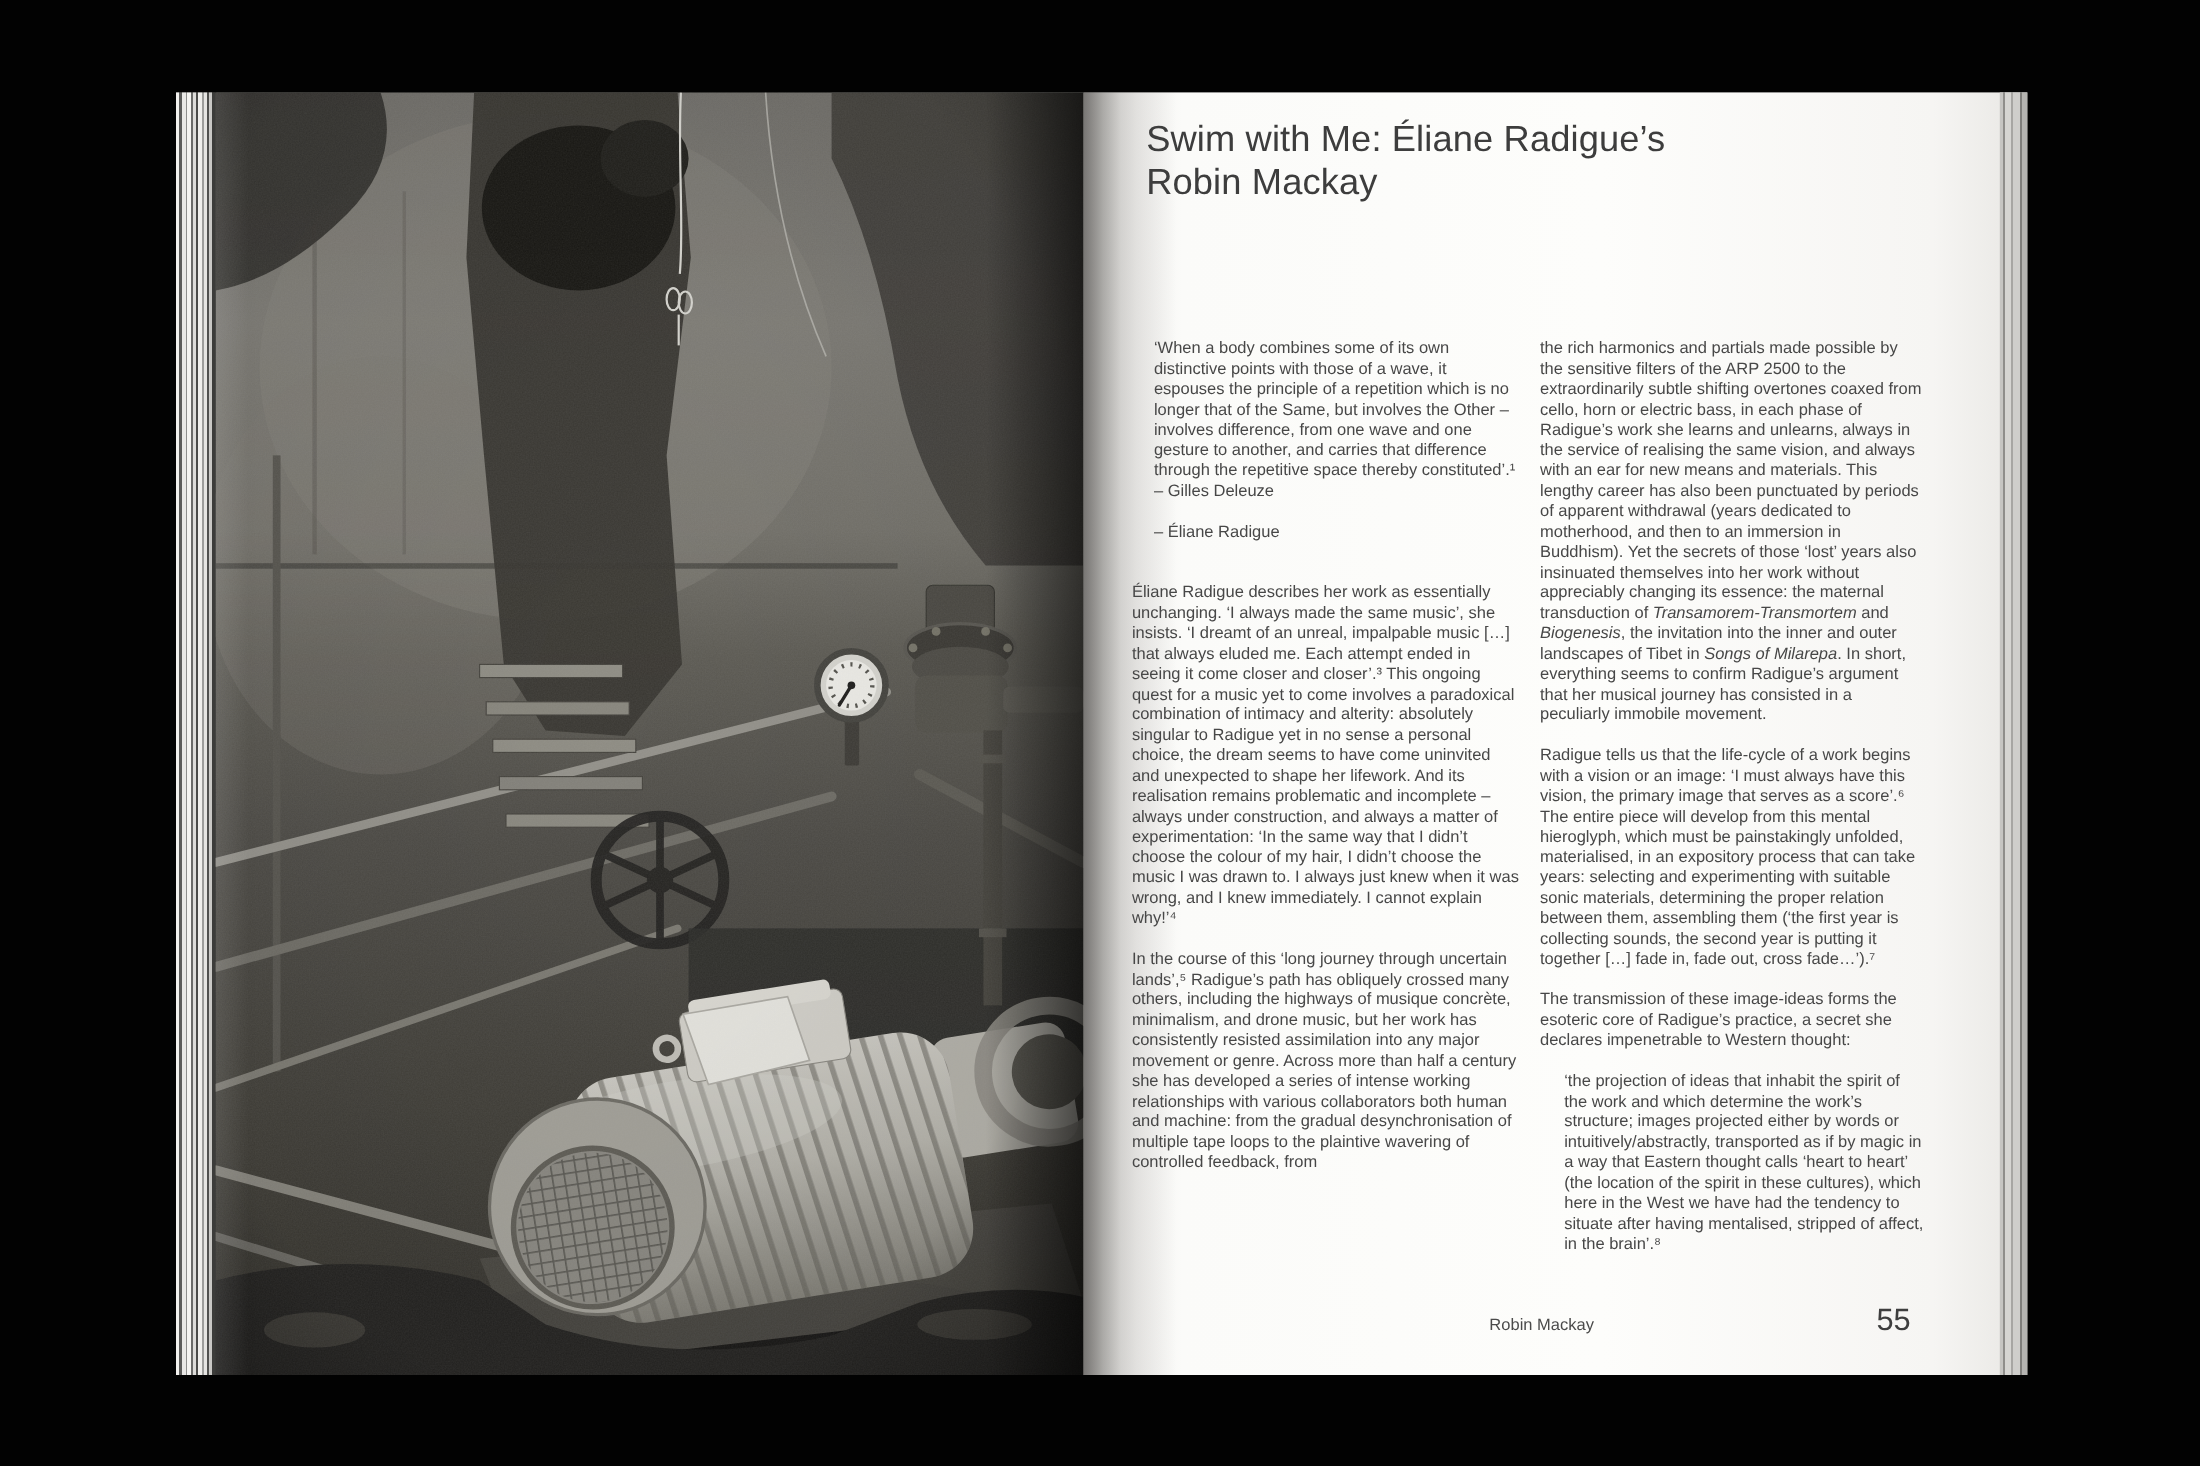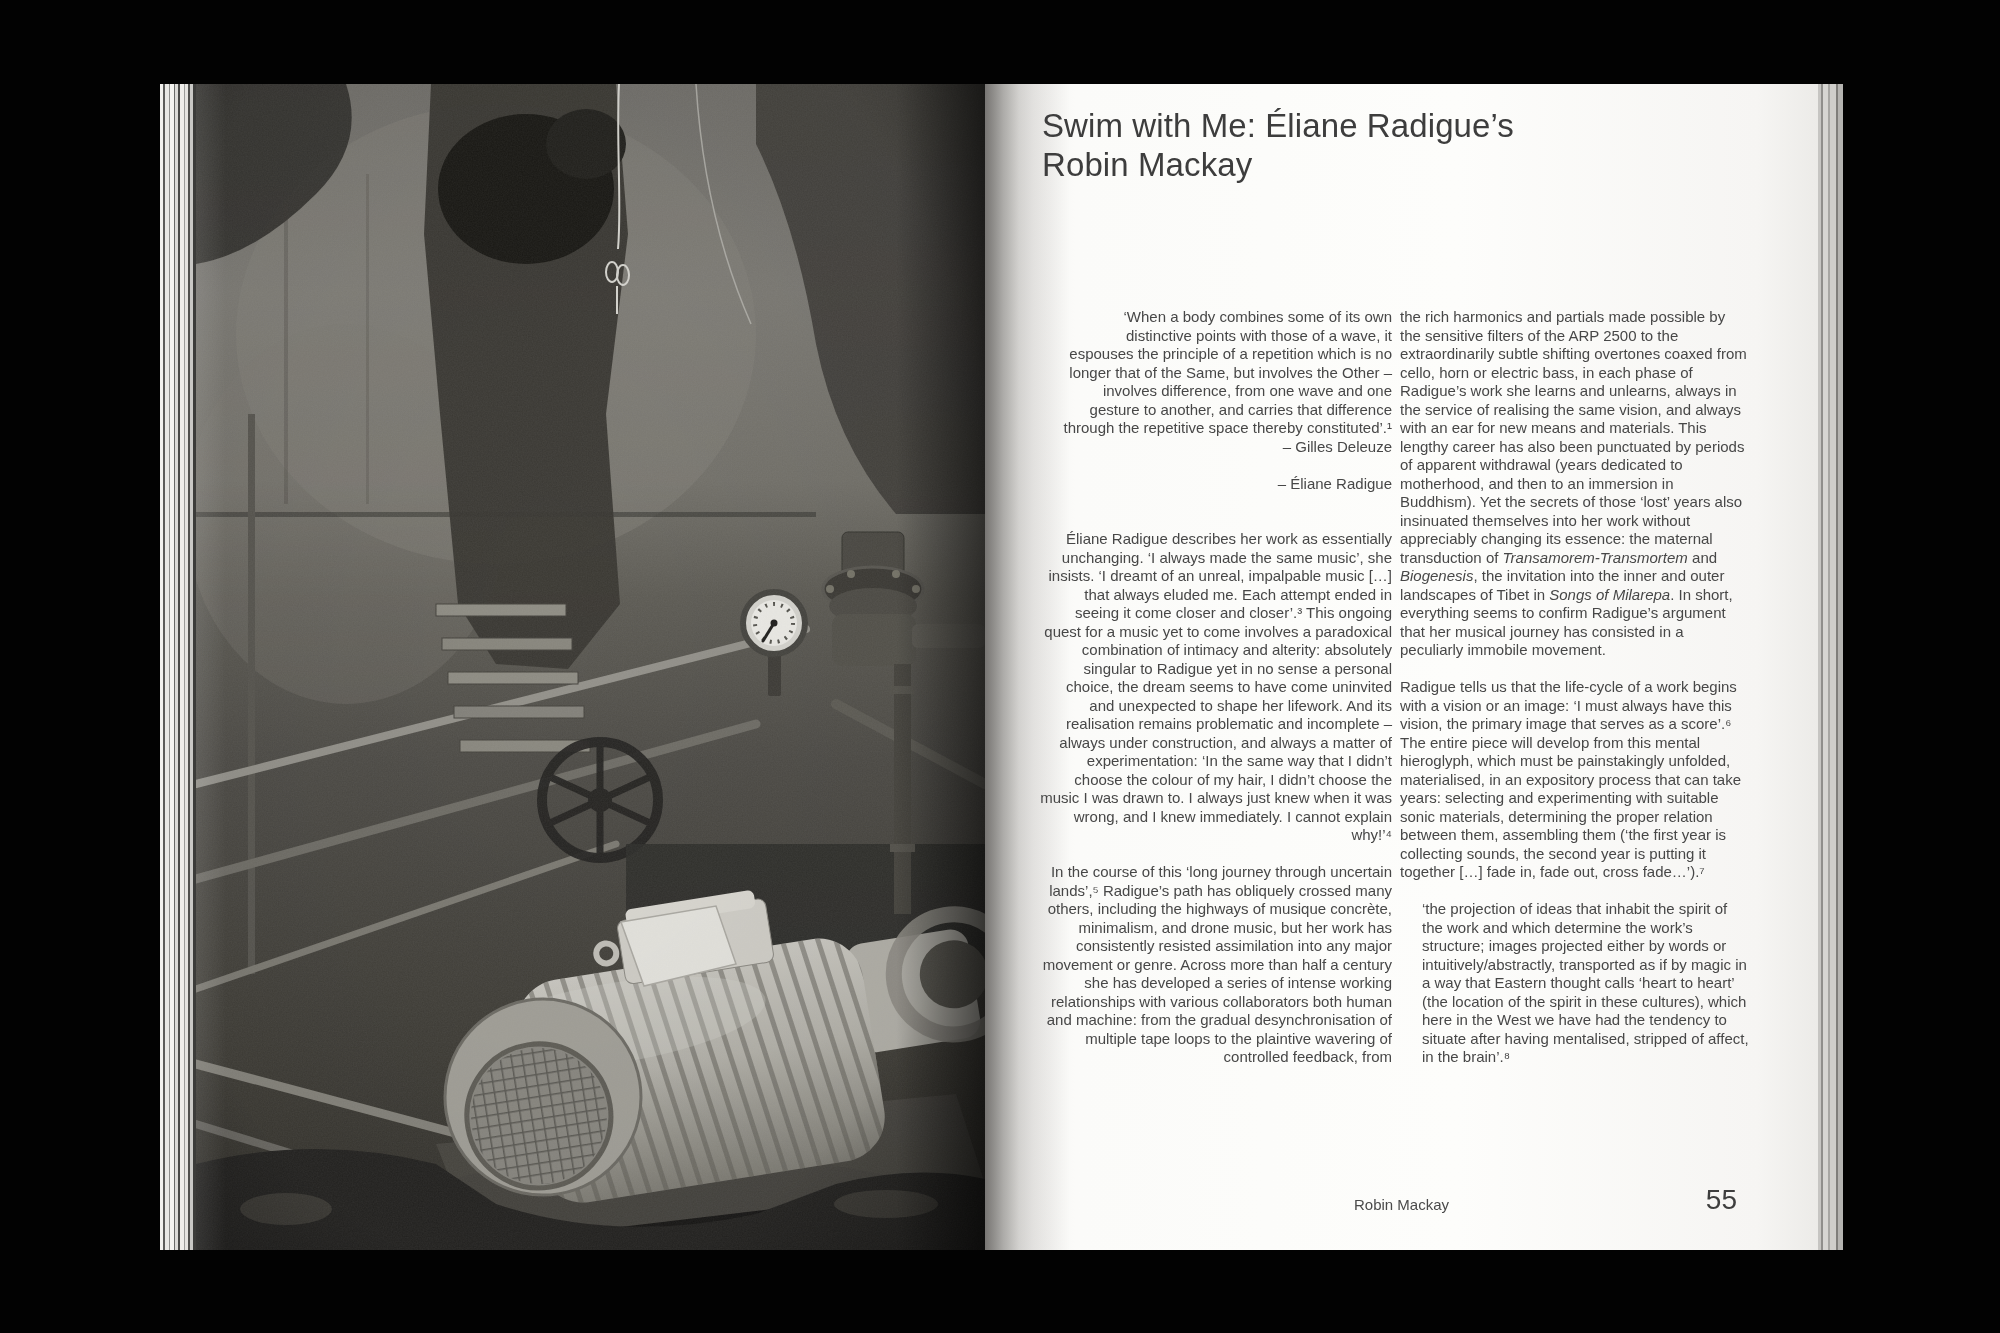--- a/index.html
+++ b/index.html
@@ -19,21 +19,21 @@
     background:linear-gradient(90deg,#b9b7b4 0,#dddcd9 18px,#f3f2f0 48px,#fbfbf9 90px,#fdfdfb 55%,#f6f5f3 90%,#ecebe8 97%,#e0dfdc 100%);}
   .gutter-shade{position:absolute;left:0;top:0;bottom:0;width:85px;pointer-events:none;
     background:linear-gradient(90deg,rgba(40,38,36,.45),rgba(110,108,105,.18) 40%,rgba(255,255,255,0));}
   .edges-right{position:absolute;right:0;top:0;bottom:0;width:25px;
     background:linear-gradient(90deg,#c6c5c2 0 3px,#8f8e8b 3px 5px,#d6d5d2 5px 10px,#a7a6a3 10px 12px,
       #cfcecb 12px 18px,#7f7e7b 18px 20px,#b5b4b1 20px 25px);}
   .title{position:absolute;left:57px;top:22px;margin:0;font-size:33px;line-height:39px;
     font-weight:400;color:#3d3d3d;letter-spacing:.1px;}
   .title span{display:block;}
   .col{position:absolute;top:224px;font-size:15px;line-height:18.5px;color:#474747;}
-  .col-1{left:55px;width:352px;text-align:right;}
+  .col-1{left:44px;width:352px;}
   .col-2{left:415px;width:350px;}
   .col p{margin:0 0 18.5px;}
   .col p.quote{padding-left:20px;margin-bottom:0;}
   .col p.attribution{padding-left:20px;}
   .col p.gap-lg{margin-bottom:37px;}
   .col blockquote{margin:0 0 18.5px;padding:0 0 0 22px;}
   em{font-style:italic;}
   .running{position:absolute;left:0;width:833px;top:1112px;text-align:center;
     font-size:15px;color:#4a4a4a;}
   .folio{position:absolute;right:106px;top:1100px;font-size:28px;color:#3e3e3e;}
@@ -210,20 +210,21 @@
       <p class="quote">‘When a body combines some of its own distinctive points with those of a wave, it espouses the principle of a repetition which is no longer that of the Same, but involves the Other – involves difference, from one wave and one gesture to another, and carries that difference through the repetitive space thereby constituted’.¹</p>
       <p class="attribution">– Gilles Deleuze</p>
       <p class="attribution gap-lg">– Éliane Radigue</p>
       <p>Éliane Radigue describes her work as essentially unchanging. ‘I always made the same music’, she insists. ‘I dreamt of an unreal, impalpable music […] that always eluded me. Each attempt ended in seeing it come closer and closer’.³ This ongoing quest for a music yet to come involves a paradoxical combination of intimacy and alterity: absolutely singular to Radigue yet in no sense a personal choice, the dream seems to have come uninvited and unexpected to shape her lifework. And its realisation remains problematic and incomplete – always under construction, and always a matter of experimentation: ‘In the same way that I didn’t choose the colour of my hair, I didn’t choose the music I was drawn to. I always just knew when it was wrong, and I knew immediately. I cannot explain why!’⁴</p>
       <p>In the course of this ‘long journey through uncertain lands’,⁵ Radigue’s path has obliquely crossed many others, including the highways of musique concrète, minimalism, and drone music, but her work has consistently resisted assimilation into any major movement or genre. Across more than half a century she has developed a series of intense working relationships with various collaborators both human and machine: from the gradual desynchronisation of multiple tape loops to the plaintive wavering of controlled feedback, from</p>
     </div>
 
     <div class="col col-2">
       <p>the rich harmonics and partials made possible by the sensitive filters of the ARP 2500 to the extraordinarily subtle shifting overtones coaxed from cello, horn or electric bass, in each phase of Radigue’s work she learns and unlearns, always in the service of realising the same vision, and always with an ear for new means and materials. This lengthy career has also been punctuated by periods of apparent withdrawal (years dedicated to motherhood, and then to an immersion in Buddhism). Yet the secrets of those ‘lost’ years also insinuated themselves into her work without appreciably changing its essence: the maternal transduction of <em>Transamorem-Transmortem</em> and <em>Biogenesis</em>, the invitation into the inner and outer landscapes of Tibet in <em>Songs of Milarepa</em>. In short, everything seems to confirm Radigue’s argument that her musical journey has consisted in a peculiarly immobile movement.</p>
       <p>Radigue tells us that the life-cycle of a work begins with a vision or an image: ‘I must always have this vision, the primary image that serves as a score’.⁶ The entire piece will develop from this mental hieroglyph, which must be painstakingly unfolded, materialised, in an expository process that can take years: selecting and experimenting with suitable sonic materials, determining the proper relation between them, assembling them (‘the first year is collecting sounds, the second year is putting it together […] fade in, fade out, cross fade…’).⁷</p>
+      <p>The transmission of these image-ideas forms the esoteric core of Radigue’s practice, a secret she declares impenetrable to Western thought:</p>
       <blockquote>‘the projection of ideas that inhabit the spirit of the work and which determine the work’s structure; images projected either by words or intuitively/abstractly, transported as if by magic in a way that Eastern thought calls ‘heart to heart’ (the location of the spirit in these cultures), which here in the West we have had the tendency to situate after having mentalised, stripped of affect, in the brain’.⁸</blockquote>
     </div>
 
     <div class="running">Robin Mackay</div>
     <div class="folio">55</div>
 
     <div class="edges-right"></div>
   </div>
 </div>
 

